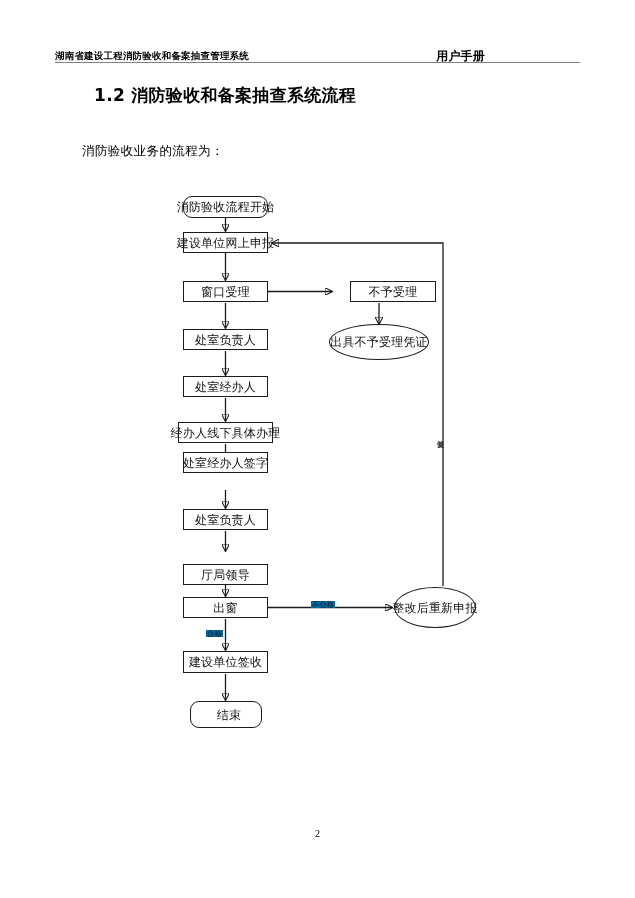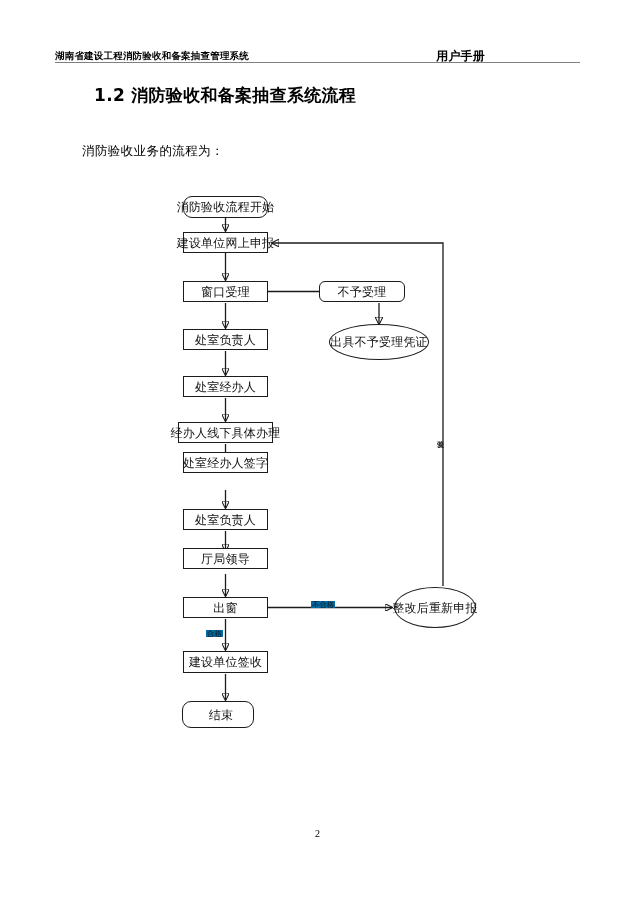--- a/index.html
+++ b/index.html
@@ -199,21 +199,21 @@
     </div>
 
     <div class="node rect" style="left:183px; top:232px; width:85px; height:21px;">
       <span>建设单位网上申报</span>
     </div>
 
     <div class="node rect" style="left:183px; top:281px; width:85px; height:21px;">
       <span>窗口受理</span>
     </div>
 
-    <div class="node rect" style="left:319px; top:281px; width:86px; height:21px;border-radius:6px;">
+    <div class="node rect" style="left:350px; top:281px; width:86px; height:21px;">
       <span>不予受理</span>
     </div>
 
     <div class="node ellipse" style="left:329px; top:324px; width:100px; height:36px;">
       <span>出具不予受理凭证</span>
     </div>
 
     <div class="node rect" style="left:183px; top:329px; width:85px; height:21px;">
       <span>处室负责人</span>
     </div>
@@ -227,37 +227,37 @@
     </div>
 
     <div class="node rect" style="left:183px; top:452px; width:85px; height:21px;">
       <span>处室经办人签字</span>
     </div>
 
     <div class="node rect" style="left:183px; top:509px; width:85px; height:21px;">
       <span>处室负责人</span>
     </div>
 
-    <div class="node rect" style="left:183px; top:548px; width:85px; height:21px;justify-content:center;">
+    <div class="node rect" style="left:183px; top:564px; width:85px; height:21px;justify-content:center;">
       <span>厅局领导</span>
     </div>
 
     <div class="node rect" style="left:183px; top:597px; width:85px; height:21px;">
       <span>出窗</span>
     </div>
 
     <div class="node ellipse" style="left:394px; top:587px; width:82px; height:41px;">
       <span>整改后重新申报</span>
     </div>
 
     <div class="node rect" style="left:183px; top:651px; width:85px; height:22px;">
       <span>建设单位签收</span>
     </div>
 
-    <div class="node round" style="left:182px; top:701px; width:72px; height:27px;padding-left:6px;">
+    <div class="node round" style="left:190px; top:701px; width:72px; height:27px;padding-left:6px;">
       <span>结束</span>
     </div>
 
     <div class="edge-label" style="left:311px; top:601px;">
       <span>不合格</span>
     </div>
 
     <div class="edge-label" style="left:206px; top:630px;">
       <span>合格</span>
     </div>

